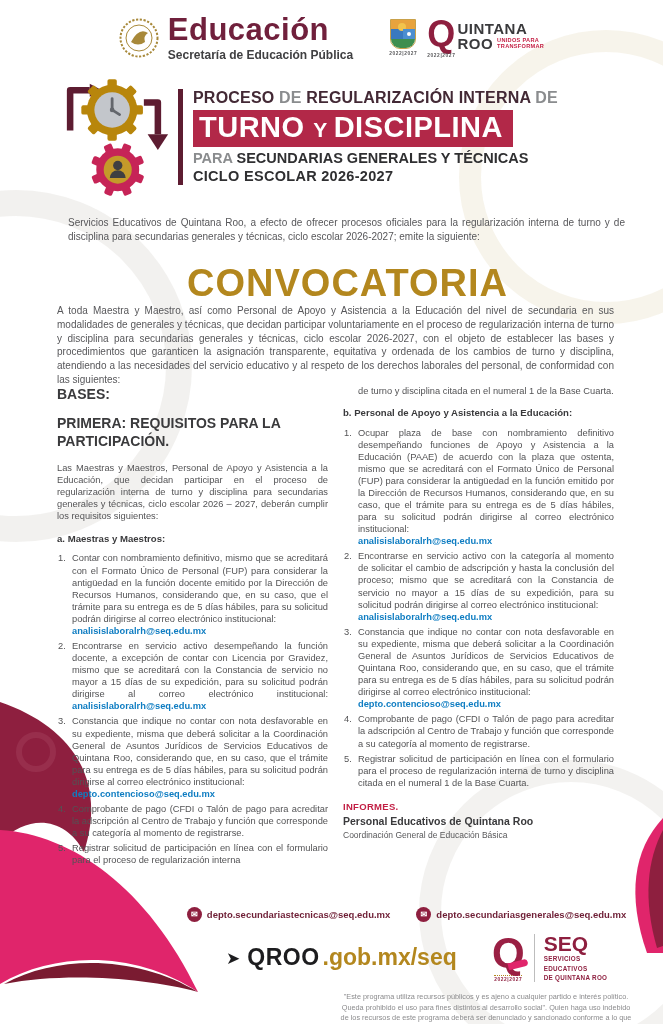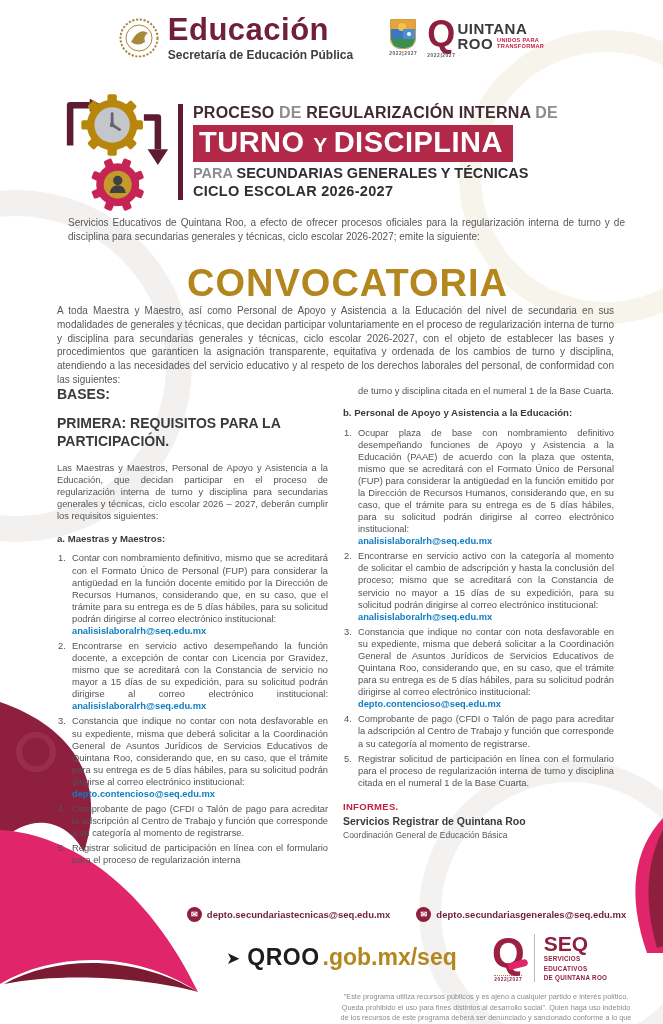--- a/index.html
+++ b/index.html
@@ -30,21 +30,21 @@
   .qwrap,.shieldwrap{display:flex;flex-direction:column;align-items:center;}
   .qmain{display:flex;align-items:flex-start;gap:2px;}
   .qletter{font-size:36px;font-weight:800;color:#8e1f3f;line-height:.9;}
   .qtxt{display:flex;flex-direction:column;margin-top:3px;}
   .qrow1{font-size:15px;font-weight:800;color:#3a3a3c;letter-spacing:.5px;line-height:1;}
   .qrow2{display:flex;align-items:flex-start;gap:4px;line-height:1;}
   .qroo-roo{font-size:15px;font-weight:800;color:#3a3a3c;letter-spacing:.5px;}
   .qtag{display:flex;flex-direction:column;font-size:5.6px;font-weight:800;color:#c41f44;letter-spacing:.3px;margin-top:2px;}
 
   
-  .titlebar{position:absolute;top:91px;left:58px;width:556px;display:flex;align-items:center;gap:8px;}
+  .titlebar{position:absolute;top:76px;left:58px;width:556px;display:flex;align-items:center;gap:8px;}
   .ticon{flex:0 0 112px;}
   .ttext{border-left:5px solid #5d1c31;padding-left:10px;}
   .t1{font-size:16px;font-weight:800;color:#432935;letter-spacing:.2px;line-height:1.15;}
   .t1 .lite{color:#8a8c8e;font-weight:700;}
   .t2{background:#b22848;color:#fff;font-size:29px;font-weight:800;letter-spacing:.5px;
       padding:2px 10px 4px 6px;margin:3px 0;line-height:1.05;width:max-content;}
   .t2 .ysmall{font-size:21px;font-weight:700;}
   .t3{font-size:14.5px;font-weight:800;color:#2f2f31;line-height:1.2;}
   .t3 .lite{color:#8a8c8e;font-weight:700;}
   .t4{font-size:14.5px;font-weight:600;color:#2f2f31;line-height:1.25;letter-spacing:.3px;}
@@ -273,21 +273,21 @@
         </li>
         <li>
           <span>Comprobante de pago (CFDI o Talón de pago para acreditar la adscripción al Centro de Trabajo y función que corresponde a su categoría al momento de registrarse.</span>
         </li>
         <li>
           <span>Registrar solicitud de participación en línea con el formulario para el proceso de regularización interna de turno y disciplina citada en el numeral 1 de la Base Cuarta.</span>
         </li>
       </ol>
       <div class="informes">
         <div class="inf-t">INFORMES.</div>
-        <div class="inf-org">Servicios Registrar de Quintana Roo</div>
+        <div class="inf-org">Personal Educativos de Quintana Roo</div>
         <div class="inf-dept">Coordinación General de Educación Básica</div>
       </div>
     </div>
   </div>
 
   <div class="contact">
     <div class="citem">
       <span class="env">✉</span>
       <span>depto.secundariastecnicas@seq.edu.mx</span>
     </div>

